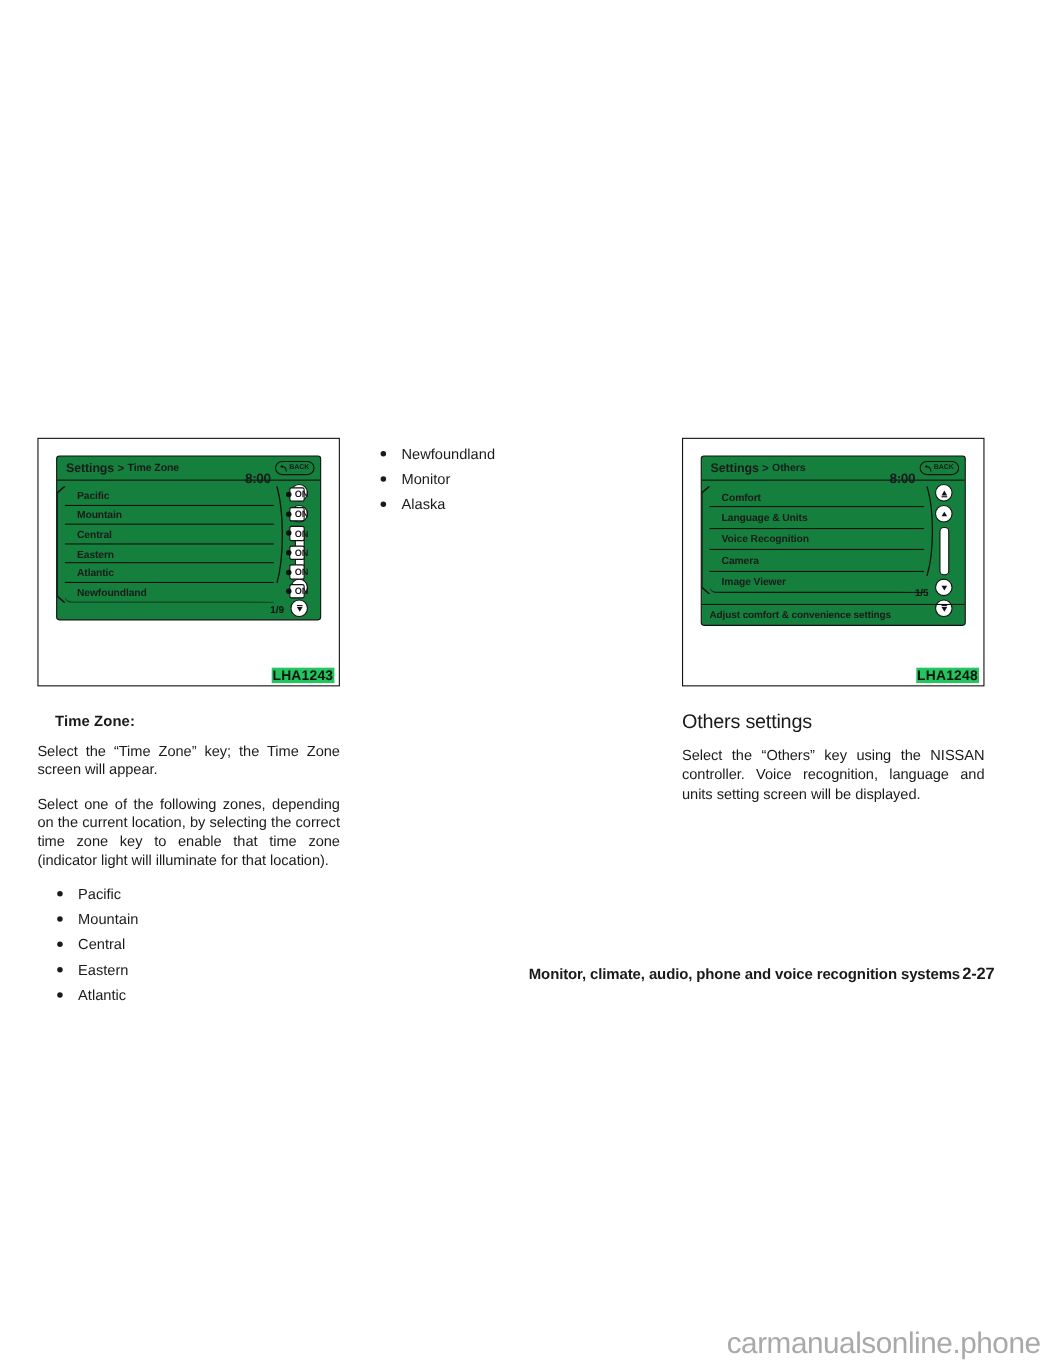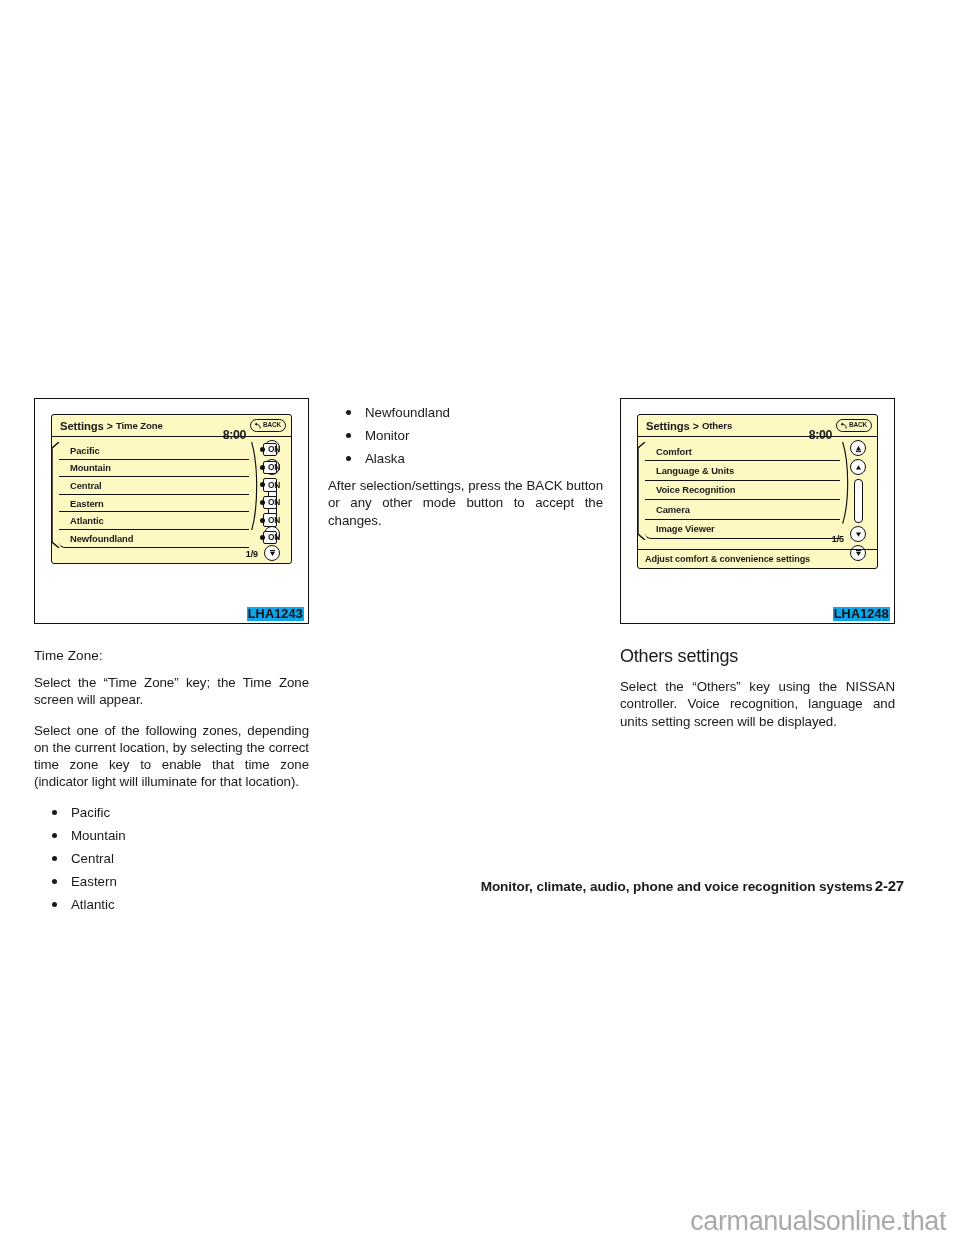--- a/index.html
+++ b/index.html
@@ -26,22 +26,22 @@
     position: absolute;
     width: 275px;
   }
   .col-left   { left: 34px;  top: 398px; }
   .col-mid    { left: 328px; top: 398px; }
   .col-right  { left: 620px; top: 398px; }
 
   
   .h-bold {
     font-size: 13.5px;
-    font-weight: normal;
-    margin: 0 0 11px 0;
+    font-weight: bold;
+    margin: 0 0 11px 16px;
     letter-spacing: .1px;
   }
   .h-section {
     font-size: 18px;
     font-weight: normal;
     margin: 0 0 11px 0;
     letter-spacing: -.2px;
   }
   p.body {
     font-size: 13.3px;
@@ -86,35 +86,35 @@
   .fig-right { width: 275px; height: 226px; }
 
   .fig-caption {
     position: absolute;
     right: 4px;
     bottom: 2px;
     font-size: 12.6px;
     font-weight: bold;
     letter-spacing: .2px;
     color: #111;
-    background: #0ea5e9;
+    background: #22c55e;
     padding: 0 1px;
   }
 
   
   .screen {
     position: absolute;
     left: 16px;
     top: 15px;
     width: 241px;
     height: 150px;
     border: 1.7px solid #111;
     border-radius: 3px;
     box-sizing: border-box;
-    background: #fef9c3;
+    background: #15803d;
     overflow: hidden;
   }
   .fig-right .screen { height: 155px; }
 
   .screen-title {
     position: relative;
     height: 22px;
     border-bottom: 1.6px solid #111;
     box-sizing: border-box;
     display: flex;
@@ -463,21 +463,20 @@
       <li>Atlantic</li>
     </ul>
   </div>
 
   <div class="col col-mid">
     <ul class="bullets" style="margin-top:6px;">
       <li>Newfoundland</li>
       <li>Monitor</li>
       <li>Alaska</li>
     </ul>
-    <p class="body last" style="margin-top:10px;">After selection/settings, press the BACK button or any other mode button to accept the changes.</p>
   </div>
 
   <div class="col col-right">
 
     <div class="figure fig-right">
       <div class="screen">
 
         <div class="screen-title">
           <span class="title-settings">Settings</span>
           <span class="title-sep">&gt;</span>
@@ -561,15 +560,15 @@
 
     <h2 class="h-section">Others settings</h2>
     <p class="body last">Select the “Others” key using the NISSAN controller. Voice recognition, language and units setting screen will be displayed.</p>
   </div>
 
   <div class="footer">
     <span class="footer-title">Monitor, climate, audio, phone and voice recognition systems</span>
     <span class="footer-page">2-27</span>
   </div>
 
-  <div class="watermark">carmanualsonline.that</div>
+  <div class="watermark">carmanualsonline.phone</div>
 
 </div>
 
 </body></html>

